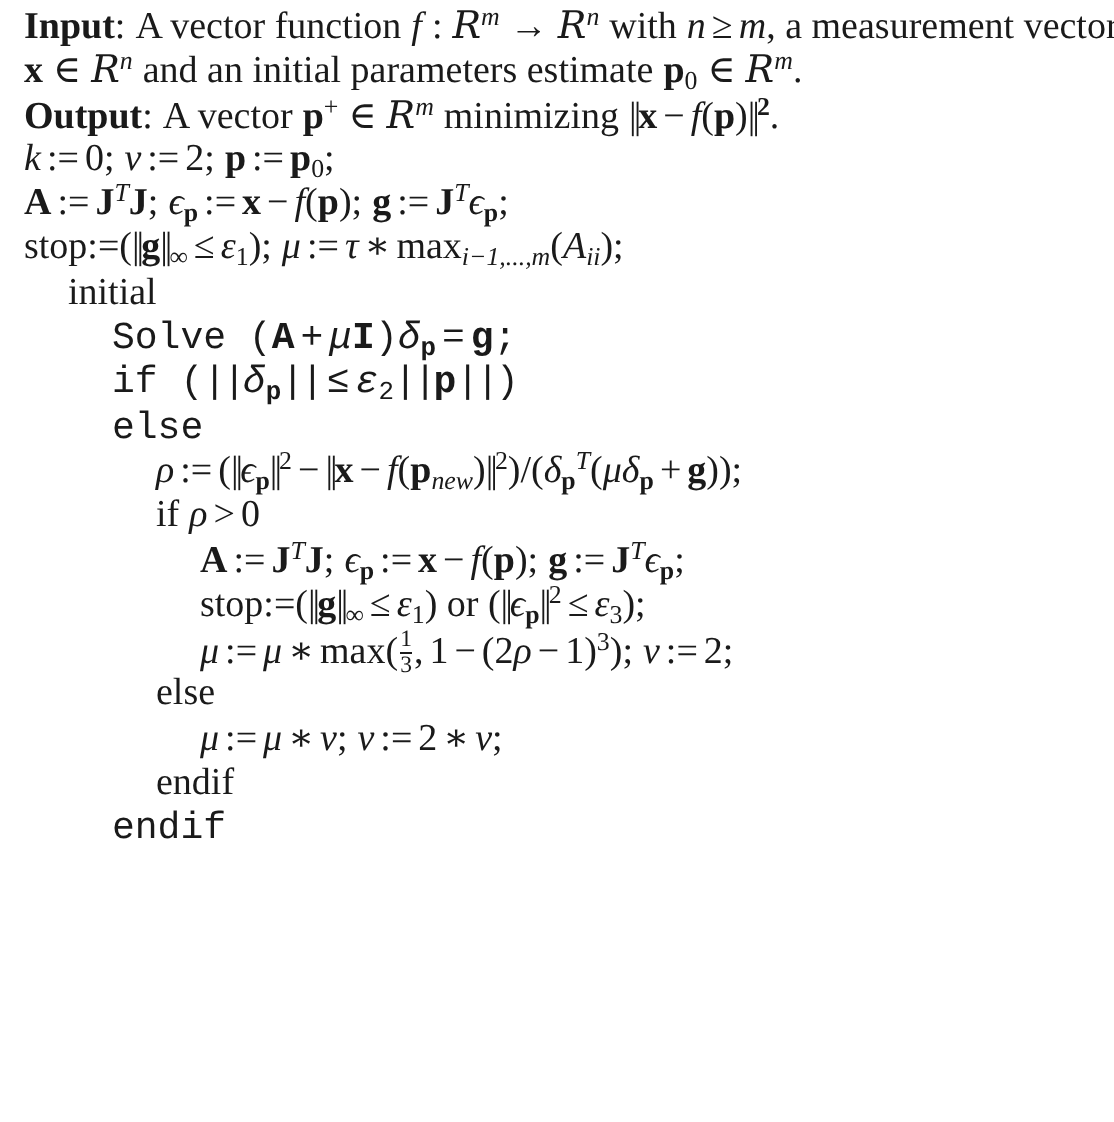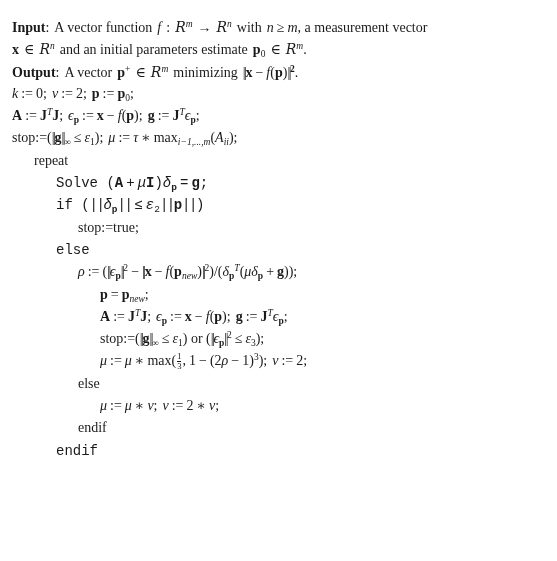--- a/index.html
+++ b/index.html
@@ -10,22 +10,22 @@
   body {
     width: 557px;
     height: 561px;
     overflow: hidden;
     font-family: "Liberation Serif", "DejaVu Serif", serif;
     color: #1a1a1a;
     -webkit-font-smoothing: antialiased;
   }
   #algorithm-block {
     position: relative;
-    padding: 16px 0 0 12px;
-    font-size: 14px;
+    padding: 2px 0 0 12px;
+    font-size: 19px;
     line-height: 22.3px;
   }
   .line {
     white-space: nowrap;
     height: 22.3px;
   }
   
   .i0  { padding-left: 0px; }
   .i1  { padding-left: 22px; }
   .i2  { padding-left: 44px; font-family: Liberation Mono, monospace; }
@@ -77,35 +77,34 @@
 
 
   <div class="line i0"><span class="mi">k</span><span class="thin"></span><span class="rm">:=</span><span class="thin"></span><span class="rm">0</span><span class="rm">;</span><span class="med"></span><span class="mi">ν</span><span class="thin"></span><span class="rm">:=</span><span class="thin"></span><span class="rm">2</span><span class="rm">;</span><span class="med"></span><span class="mb">p</span><span class="thin"></span><span class="rm">:=</span><span class="thin"></span><span class="mb">p</span><sub class="upr">0</sub><span class="rm">;</span></div>
 
   <div class="line i0"><span class="mb">A</span><span class="thin"></span><span class="rm">:=</span><span class="thin"></span><span class="mb">J</span><sup>T</sup><span class="mb">J</span><span class="rm">;</span><span class="med"></span><span class="mi">ϵ</span><sub class="upr" style="font-weight:bold">p</sub><span class="thin"></span><span class="rm">:=</span><span class="thin"></span><span class="mb">x</span><span class="thin"></span><span class="rm">−</span><span class="thin"></span><span class="mi">f</span><span class="rm">(</span><span class="mb">p</span><span class="rm">)</span><span class="rm">;</span><span class="med"></span><span class="mb">g</span><span class="thin"></span><span class="rm">:=</span><span class="thin"></span><span class="mb">J</span><sup>T</sup><span class="mi">ϵ</span><sub class="upr" style="font-weight:bold">p</sub><span class="rm">;</span></div>
 
   <div class="line i0"><span class="rm">stop:=(</span><span class="bar">||</span><span class="mb">g</span><span class="bar">||</span><sub class="upr">∞</sub><span class="thin"></span><span class="rm">≤</span><span class="thin"></span><span class="mi">ε</span><sub class="upr">1</sub><span class="rm">);</span><span class="med"></span><span class="mi">μ</span><span class="thin"></span><span class="rm">:=</span><span class="thin"></span><span class="mi">τ</span><span class="thin"></span><span class="rm">∗</span><span class="thin"></span><span class="rm">max</span><sub>i−1,...,m</sub><span class="rm">(</span><span class="mi">A</span><sub>ii</sub><span class="rm">);</span></div>
 
 
 
-  <div class="line i1"><span class="rm">repeat</span></div>
+  <div class="line i1"><span class="rm">initial</span></div>
 
   <div class="line i2"><span class="rm">Solve (</span><span class="mb">A</span><span class="thin"></span><span class="rm">+</span><span class="thin"></span><span class="mi">μ</span><span class="mb">I</span><span class="rm">)</span><span class="mi">δ</span><sub class="upr" style="font-weight:bold">p</sub><span class="thin"></span><span class="rm">=</span><span class="thin"></span><span class="mb">g</span><span class="rm">;</span></div>
 
   <div class="line i2"><span class="rm">if (</span><span class="bar">||</span><span class="mi">δ</span><sub class="upr" style="font-weight:bold">p</sub><span class="bar">||</span><span class="thin"></span><span class="rm">≤</span><span class="thin"></span><span class="mi">ε</span><sub class="upr">2</sub><span class="bar">||</span><span class="mb">p</span><span class="bar">||</span><span class="rm">)</span></div>
 
-  <div class="line i3"><span class="rm">stop:=true;</span></div>
 
   <div class="line i2"><span class="rm">else</span></div>
 
 
   <div class="line i3"><span class="mi">ρ</span><span class="thin"></span><span class="rm">:=</span><span class="thin"></span><span class="rm">(</span><span class="bar">||</span><span class="mi">ϵ</span><sub class="upr" style="font-weight:bold">p</sub><span class="bar">||</span><sup class="upr">2</sup><span class="thin"></span><span class="rm">−</span><span class="thin"></span><span class="bar">||</span><span class="mb">x</span><span class="thin"></span><span class="rm">−</span><span class="thin"></span><span class="mi">f</span><span class="rm">(</span><span class="mb">p</span><sub>new</sub><span class="rm">)</span><span class="bar">||</span><sup class="upr">2</sup><span class="rm">)/(</span><span class="mi">δ</span><sub class="upr" style="font-weight:bold">p</sub><sup>T</sup><span class="rm">(</span><span class="mi">μδ</span><sub class="upr" style="font-weight:bold">p</sub><span class="thin"></span><span class="rm">+</span><span class="thin"></span><span class="mb">g</span><span class="rm">));</span></div>
 
+  <div class="line i3"><span class="rm">if</span><span class="med"></span><span class="mi">ρ</span><span class="thin"></span><span class="rm">&gt;</span><span class="thin"></span><span class="rm">0</span></div>
 
-  <div class="line i4"><span class="mb">p</span><span class="thin"></span><span class="rm">=</span><span class="thin"></span><span class="mb">p</span><sub>new</sub><span class="rm">;</span></div>
 
   <div class="line i4"><span class="mb">A</span><span class="thin"></span><span class="rm">:=</span><span class="thin"></span><span class="mb">J</span><sup>T</sup><span class="mb">J</span><span class="rm">;</span><span class="med"></span><span class="mi">ϵ</span><sub class="upr" style="font-weight:bold">p</sub><span class="thin"></span><span class="rm">:=</span><span class="thin"></span><span class="mb">x</span><span class="thin"></span><span class="rm">−</span><span class="thin"></span><span class="mi">f</span><span class="rm">(</span><span class="mb">p</span><span class="rm">)</span><span class="rm">;</span><span class="med"></span><span class="mb">g</span><span class="thin"></span><span class="rm">:=</span><span class="thin"></span><span class="mb">J</span><sup>T</sup><span class="mi">ϵ</span><sub class="upr" style="font-weight:bold">p</sub><span class="rm">;</span></div>
 
   <div class="line i4"><span class="rm">stop:=(</span><span class="bar">||</span><span class="mb">g</span><span class="bar">||</span><sub class="upr">∞</sub><span class="thin"></span><span class="rm">≤</span><span class="thin"></span><span class="mi">ε</span><sub class="upr">1</sub><span class="rm">) or (</span><span class="bar">||</span><span class="mi">ϵ</span><sub class="upr" style="font-weight:bold">p</sub><span class="bar">||</span><sup class="upr">2</sup><span class="thin"></span><span class="rm">≤</span><span class="thin"></span><span class="mi">ε</span><sub class="upr">3</sub><span class="rm">);</span></div>
 
   <div class="line i4"><span class="mi">μ</span><span class="thin"></span><span class="rm">:=</span><span class="thin"></span><span class="mi">μ</span><span class="thin"></span><span class="rm">∗</span><span class="thin"></span><span class="rm">max(</span><span class="frac"><span class="numr">1</span><span class="den">3</span></span><span class="rm">,</span><span class="thin"></span><span class="rm">1</span><span class="thin"></span><span class="rm">−</span><span class="thin"></span><span class="rm">(2</span><span class="mi">ρ</span><span class="thin"></span><span class="rm">−</span><span class="thin"></span><span class="rm">1)</span><sup class="upr">3</sup><span class="rm">);</span><span class="med"></span><span class="mi">ν</span><span class="thin"></span><span class="rm">:=</span><span class="thin"></span><span class="rm">2</span><span class="rm">;</span></div>
 
   <div class="line i3"><span class="rm">else</span></div>
 
   <div class="line i4"><span class="mi">μ</span><span class="thin"></span><span class="rm">:=</span><span class="thin"></span><span class="mi">μ</span><span class="thin"></span><span class="rm">∗</span><span class="thin"></span><span class="mi">ν</span><span class="rm">;</span><span class="med"></span><span class="mi">ν</span><span class="thin"></span><span class="rm">:=</span><span class="thin"></span><span class="rm">2</span><span class="thin"></span><span class="rm">∗</span><span class="thin"></span><span class="mi">ν</span><span class="rm">;</span></div>

